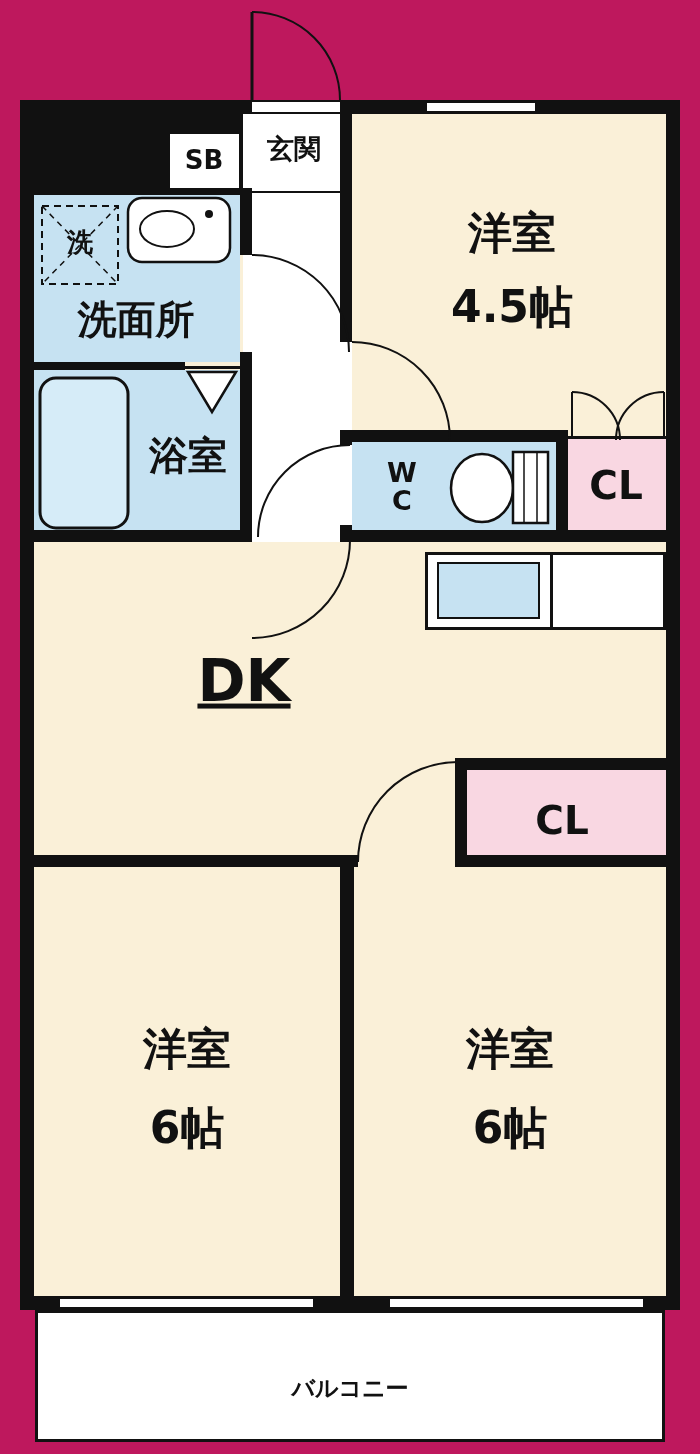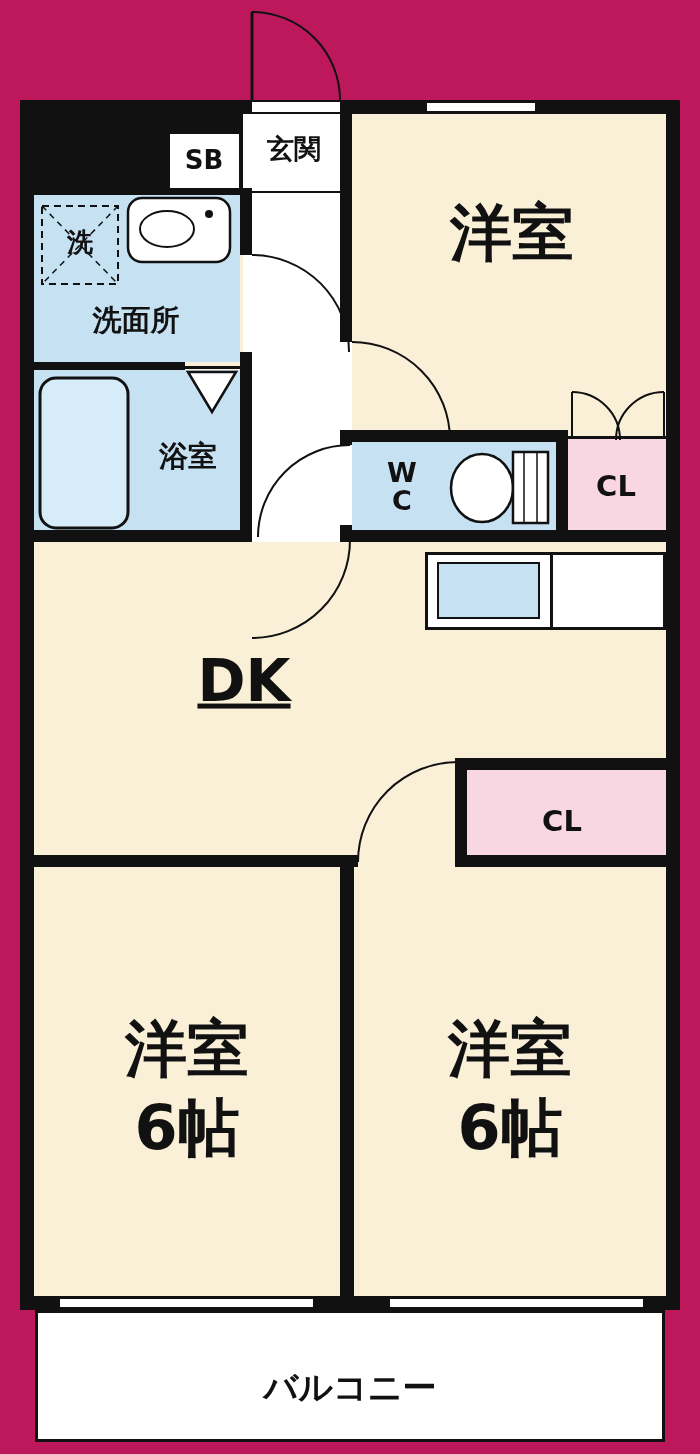--- a/index.html
+++ b/index.html
@@ -19,23 +19,23 @@
   .threshold{
     position:absolute;background:#ffffff;box-sizing:border-box;
     border-top:2px solid #111;border-bottom:2px solid #111;
   }
   .label{
     position:absolute;transform:translate(-50%,-50%);
     color:#111;font-weight:600;white-space:nowrap;line-height:1.05;
     text-align:center;
   }
   .fs-xxl{font-size:58px;text-decoration:underline;}
-  .fs-xl{font-size:62px;}
-  .fs-l{font-size:34px;}
-  .fs-m{font-size:29px;}
+  .fs-xl{font-size:44px;}
+  .fs-l{font-size:23px;}
+  .fs-m{font-size:39px;}
   .fs-s{font-size:27px;}
   .fs-xs{font-size:26px;}
   .sbbox{
     position:absolute;left:166px;top:130px;width:77px;height:62px;
     background:#fff;border:4px solid #111;box-sizing:border-box;
   }
   .counter{
     position:absolute;left:425px;top:552px;width:241px;height:78px;
     background:#fff;border:3px solid #111;box-sizing:border-box;
   }
@@ -138,20 +138,21 @@
     <ellipse cx="482" cy="488" rx="31" ry="34" fill="#ffffff" stroke="#111" stroke-width="2.5"></ellipse>
     <rect x="513" y="452" width="35" height="71" fill="#ffffff" stroke="#111" stroke-width="2.5"></rect>
     <line x1="524" y1="452" x2="524" y2="523" stroke="#111" stroke-width="1.5"></line>
     <line x1="537" y1="452" x2="537" y2="523" stroke="#111" stroke-width="1.5"></line>
   </svg>
 
   <div class="label fs-xs" style="left:204px;top:161px;">SB</div>
   <div class="label fs-s" style="left:294px;top:149px;">玄関</div>
 
   <div class="label fs-xl" style="left:512px;top:233px;">洋室</div>
+  <div class="label fs-xl" style="left:512px;top:307px;">4.5帖</div>
 
   <div class="label fs-xs" style="left:80px;top:243px;">洗</div>
   <div class="label fs-m" style="left:136px;top:320px;">洗面所</div>
   <div class="label fs-m" style="left:188px;top:459px;font-family:Liberation Mono, monospace;">浴室</div>
 
   <div class="label fs-s wc-label" style="left:402px;top:487px;">
     <span>W</span>
     <span>C</span>
   </div>
   <div class="label fs-m" style="left:616px;top:486px;">CL</div>

